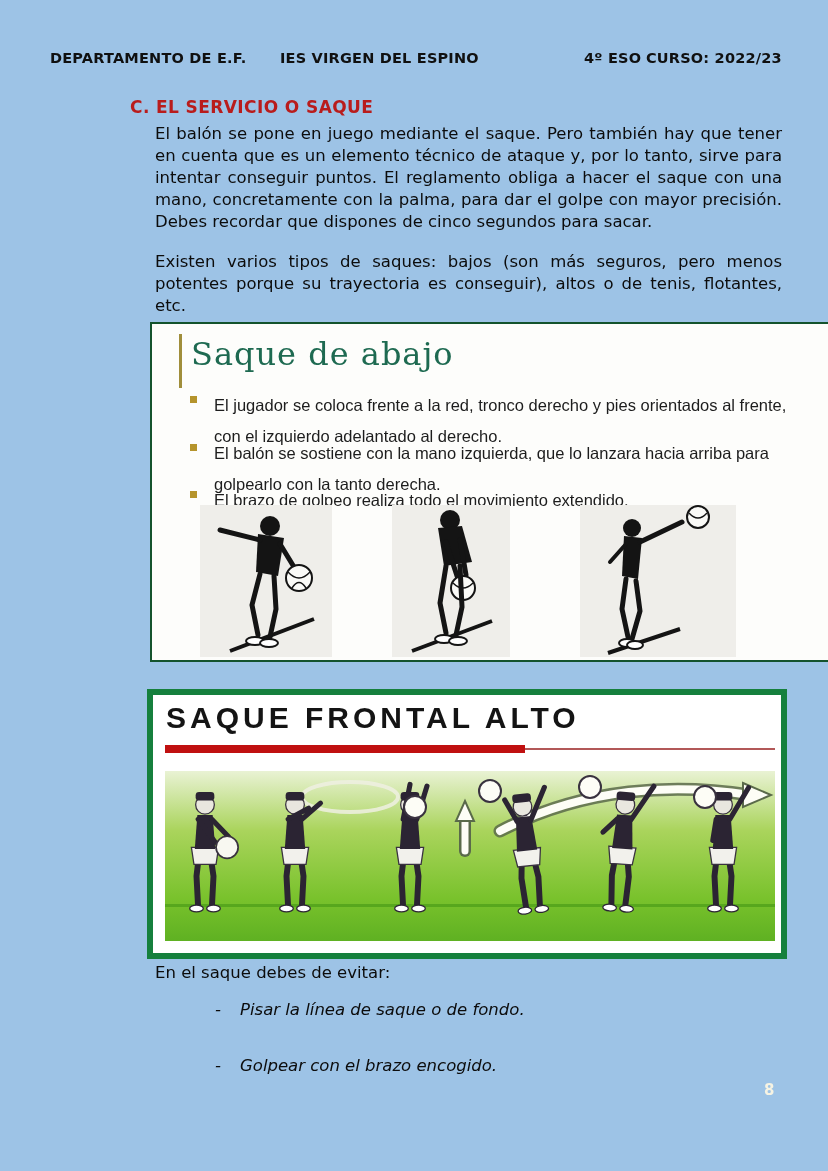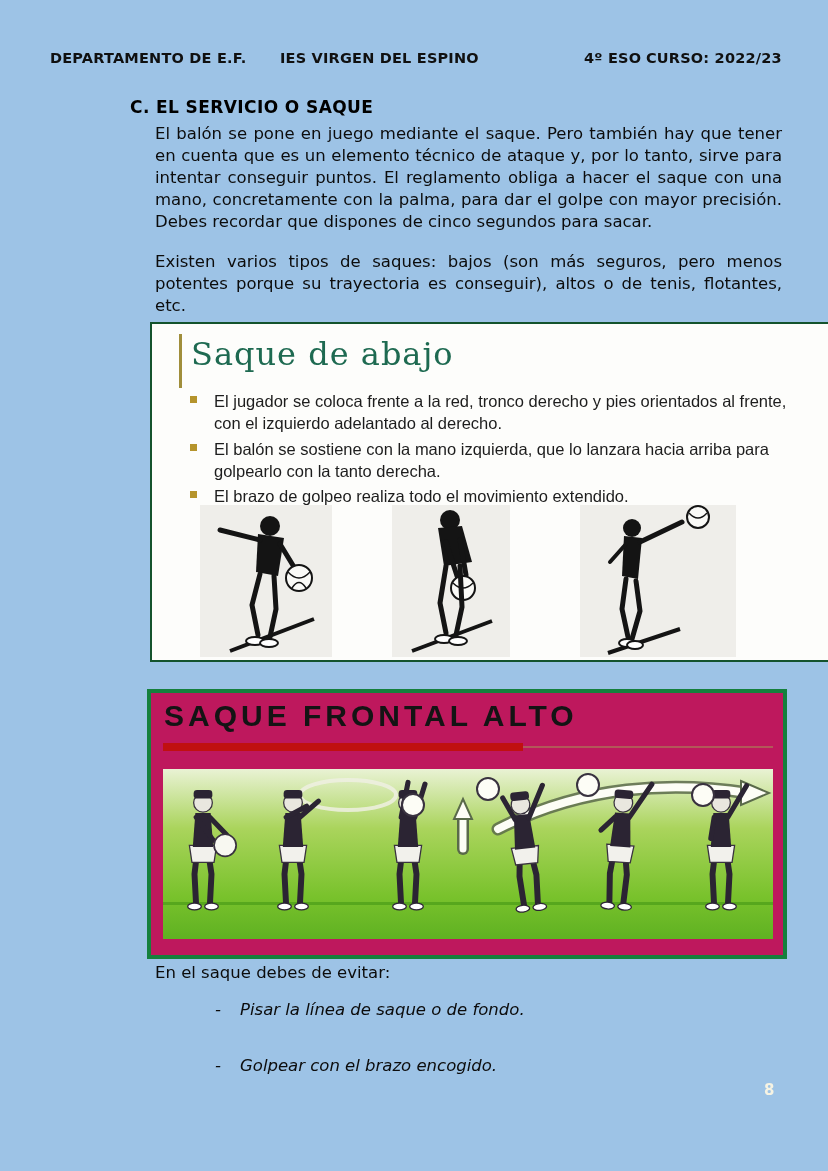--- a/index.html
+++ b/index.html
@@ -10,43 +10,43 @@
 
   
   .hdr { top:50px; left:0; width:828px; height:20px; font-size:14.5px; font-weight:bold; color:#101010; letter-spacing:0.2px; }
   .hdr span { position:absolute; white-space:nowrap; }
   .hdr-dept   { left:50px; }
   .hdr-school { left:280px; }
   .hdr-grade  { left:540px;margin-left:44px; }
   .hdr-course { left:646px;text-align:center; }
 
   
-  .sec-title { left:130px; top:97px; font-size:17px; font-weight:bold; color:#000000; letter-spacing:0.4px; }
+  .sec-title { left:130px; top:97px; font-size:17px; font-weight:bold; color:#b91c1c; letter-spacing:0.4px; }
   .para { left:155px; width:627px; font-size:16.5px; line-height:22px; color:#0c0c0c; text-align:justify; }
   .para1 { top:123px; }
   .para2 { top:251px; }
 
   
   .card1 { left:150px; top:322px; width:714px; height:340px; background:#fdfdfb; border:2px solid #14532d; }
   .card1-bar { left:27px; top:10px; width:3px; height:54px; background:#a08e3b; }
   .card1-title { left:39px; top:11px; font-family:"DejaVu Serif", serif; font-size:32px; color:#1e6a51; letter-spacing:1px; }
   .blt { left:38px; width:599px; }
   .blt .sq { position:absolute; left:0; top:6px; width:7px; height:7px; background:#b5942c; }
-  .blt .tx { position:absolute; left:24px; top:0; width:575px; font-family:"Liberation Sans", sans-serif; font-size:16.5px; line-height:22px; color:#1d1d1d; }
+  .blt .tx { position:absolute; left:24px; top:0; width:575px; font-family:"Liberation Sans", sans-serif; font-size:16.5px; line-height:31px; color:#1d1d1d; }
   .blt1 { top:66px; }
   .blt2 { top:114px; }
   .blt3 { top:161px; }
   .c1img { top:181px; height:152px; background:#efeeea; }
   .c1img svg { display:block; width:100%; height:100%; }
   .c1img1 { left:48px;  width:132px; }
   .c1img2 { left:240px; width:118px; }
   .c1img3 { left:428px; width:156px; }
 
   
-  .card2 { left:147px; top:689px; width:640px; height:270px; background:#be185d; border:4px solid #15803d; }
+  .card2 { left:147px; top:689px; width:640px; height:270px; background:#ffffff; border:6px solid #15803d; }
   .card2-title { left:13px; top:6px; font-family:"Liberation Sans", sans-serif; font-size:30px; font-weight:600; letter-spacing:4px; color:#141414; white-space:nowrap; }
   .card2-thin  { left:12px; top:53px; width:610px; height:2px; background:#b25858; }
   .card2-thick { left:12px; top:50px; width:360px; height:8px; background:#c01010; }
   .card2-illu { left:12px; top:72px; width:610px; height:178px; }
   .card2-illu svg { display:block; width:100%; height:100%; }
 
   
   .avoid-intro { left:155px; top:963px; font-size:16.5px; color:#0c0c0c; }
   .avoid-item { left:215px; width:560px; font-size:16.5px; font-style:italic; color:#0c0c0c;margin-top:8px; }
   .avoid-item .dash { display:inline-block; width:25px; }

